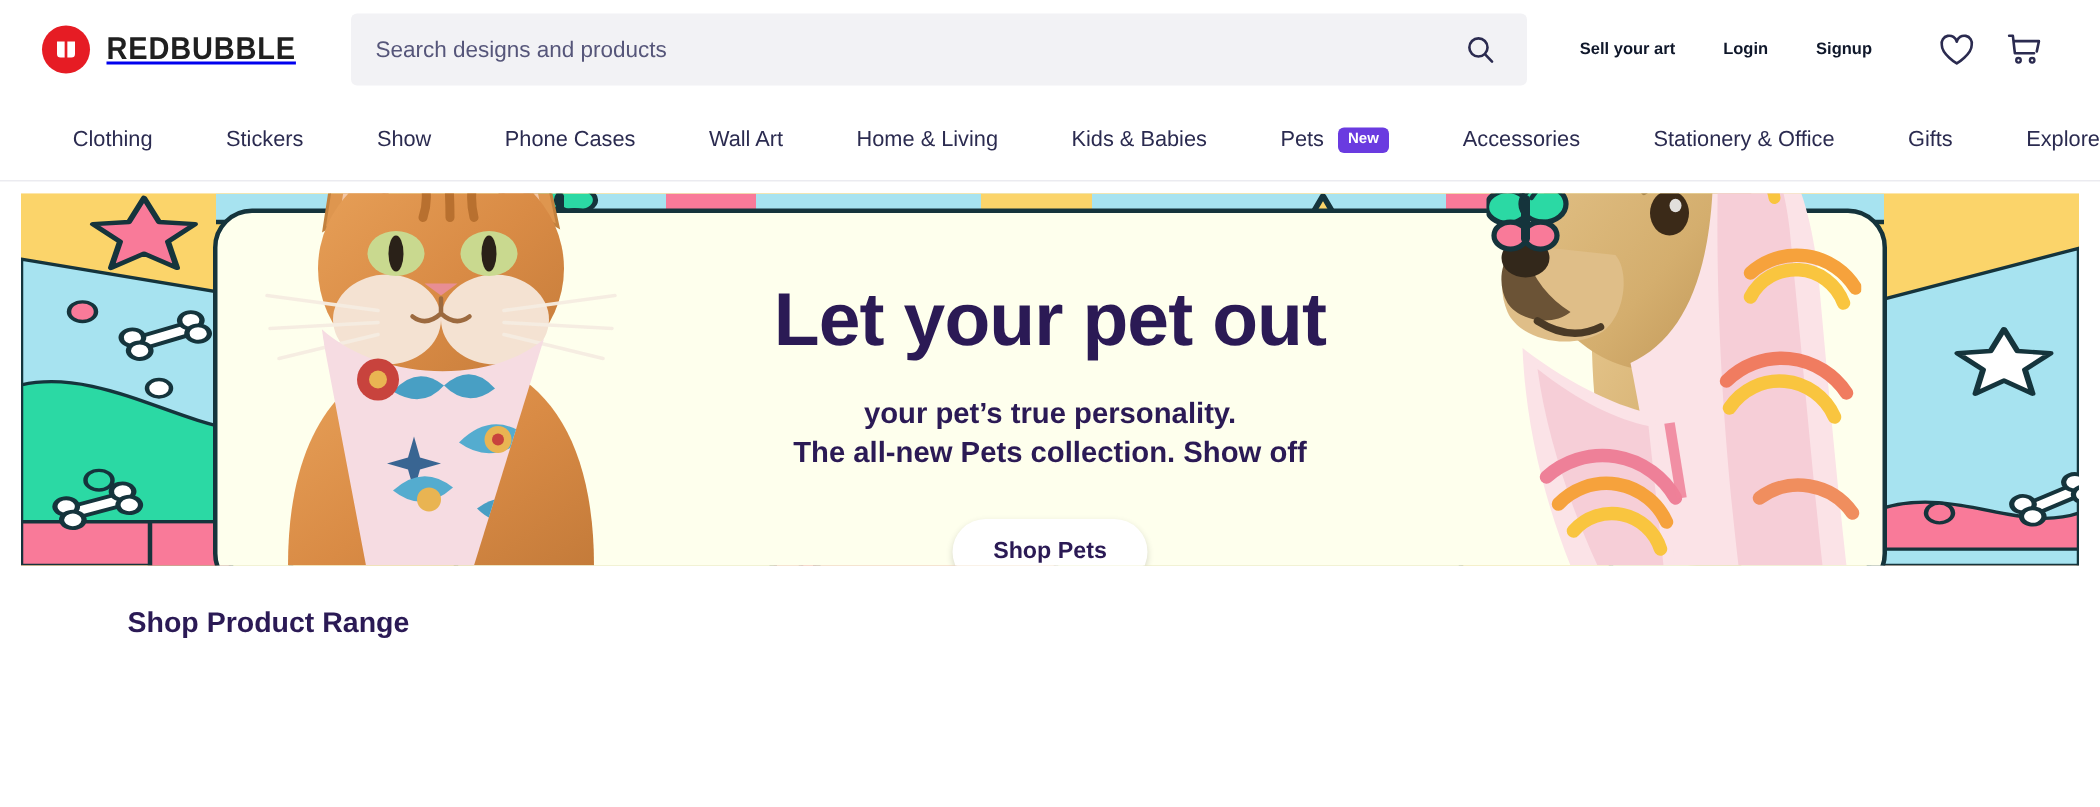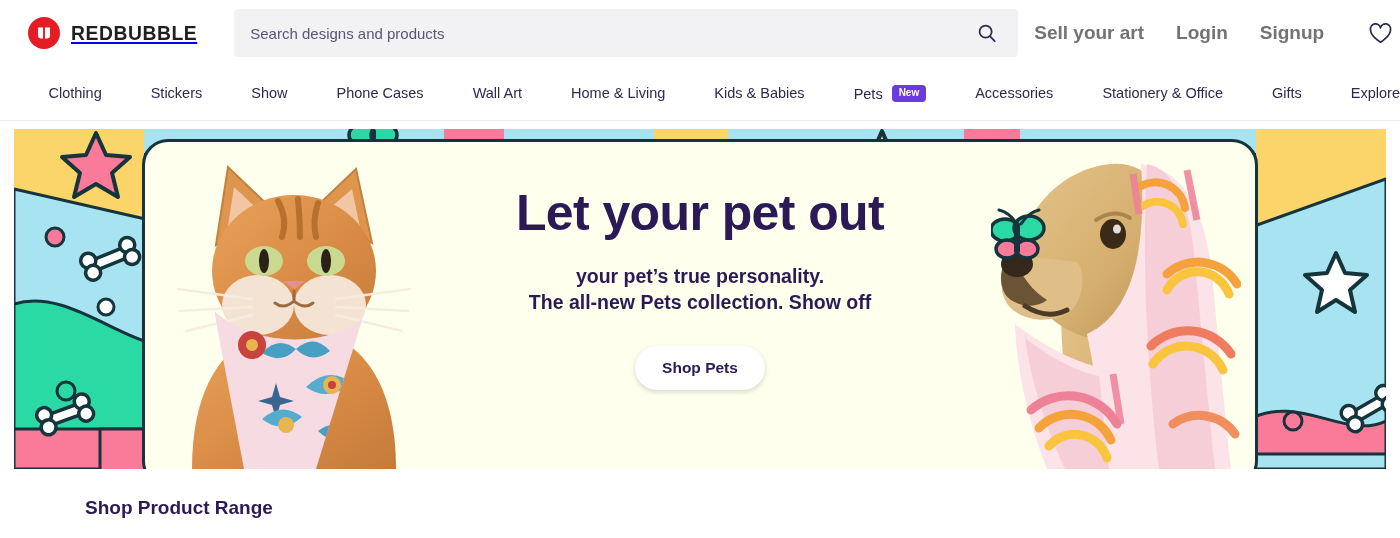--- a/index.html
+++ b/index.html
@@ -59,23 +59,23 @@
     display: flex; align-items: center; justify-content: center;
     padding: 0; width: 26px; height: 26px;
   }
 
   .header-right {
     margin-left: auto;
     display: flex; align-items: center;
     gap: 0;
   }
   .hlink {
-    font-size: 19px;
-    font-weight: 700;
-    color: #737373;
+    font-size: 11px;
+    font-weight: 700;
+    color: #0f172a;
     text-decoration: none;
     padding: 0 16px;
     white-space: nowrap;
     cursor: pointer;
   }
   .icon-btn {
     background: transparent; border: none; cursor: pointer;
     padding: 0 10px;
     display: flex; align-items: center; justify-content: center;
   }
@@ -89,37 +89,37 @@
     padding: 0 24px;
     border-bottom: 1px solid #EBEBF0;
     background: #ffffff;
   }
   .nav-item {
     font-size: 14.5px;
     color: #2B2B50;
     text-decoration: none;
     padding: 0 24.5px;
     white-space: nowrap;
-    display: flex; align-items: flex-end; gap: 9px;
+    display: flex; align-items: center; gap: 9px;
     cursor: pointer;
   }
   .badge-new {
     background: #6A3BE0;
     color: #ffffff;
     font-size: 10px;
     font-weight: 700;
     border-radius: 4px;
     padding: 3px 7px 4px;
     line-height: 1;
   }
 
   
   .hero-outer {
     margin: 8px 14px 0 14px;
-    height: 340px;
+    height: 248px;
     position: relative;
     overflow: hidden;
     background: #FBD46A;
   }
   .hero-bg { position: absolute; inset: 0; }
   .hero-bg svg { display: block; width: 100%; height: 100%; }
 
   .hero-card {
     position: absolute;
     left: 128px; right: 128px; top: 10px; bottom: -18px;

